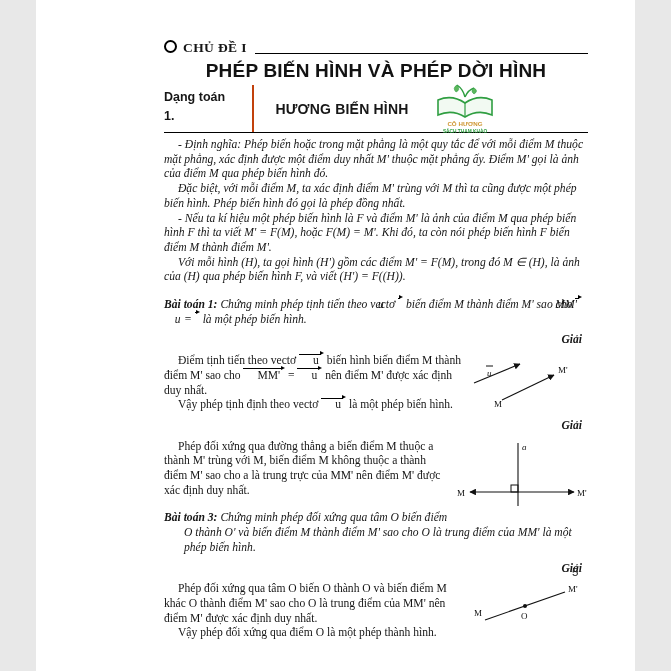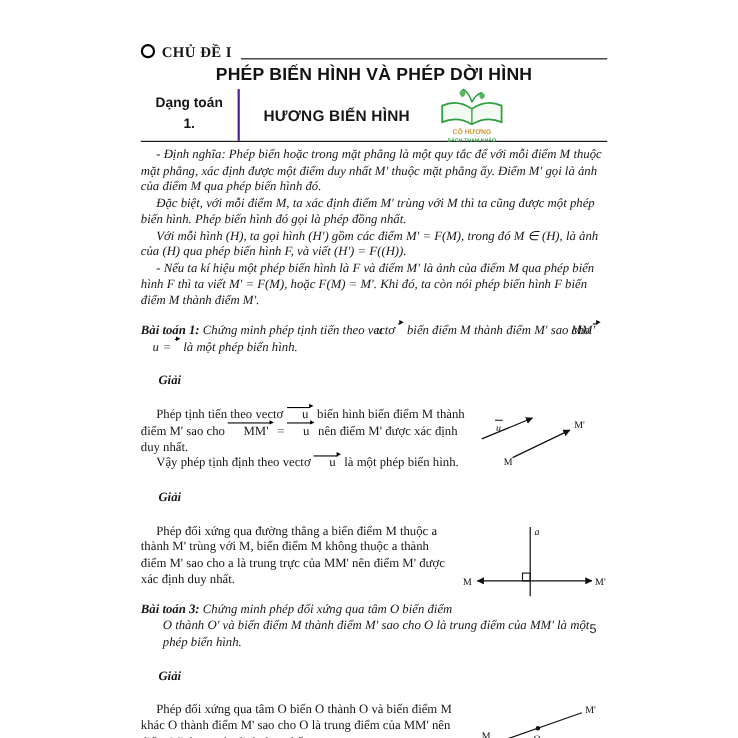--- a/index.html
+++ b/index.html
@@ -1,55 +1,55 @@
 <!DOCTYPE html>
 <html><head>
 <meta charset="utf-8">
 <style>
   html,body{margin:0;padding:0;background:#e8e8e8;}
   .page{
-    width:671px;height:671px;background:#ffffff;position:relative;
+    width:599px;height:671px;background:#ffffff;position:relative;
     font-family:"Liberation Serif",serif;color:#161616;overflow:hidden;
     margin:0 auto;
   }
   .content{position:absolute;left:128px;top:40px;width:424px;}
 
   
   .chapter-row{display:flex;align-items:flex-end;}
   .chapter-bullet{
     width:9px;height:9px;border:2px solid #000;border-radius:50%;
     margin:0 6px 3px 0;flex:0 0 auto;
   }
   .chapter-label{font-weight:bold;font-size:13.5px;letter-spacing:.4px;white-space:nowrap;}
   .chapter-rule{flex:1;border-bottom:1.7px solid #000;margin:0 0 2px 8px;}
 
   .main-title{
     font-family:"Liberation Sans",sans-serif;font-weight:bold;
-    font-size:16px;text-align:center;letter-spacing:.2px;margin-top:4px;
+    font-size:19px;text-align:center;letter-spacing:.2px;margin-top:4px;
     color:#121212;
   }
 
   .dang-box{display:flex;position:relative;margin-top:3px;border-bottom:1.7px solid #000;height:47px;}
   .dang-left{
-    width:88px;flex:0 0 auto;text-align:center;border-right:2px solid #4c1d95;
+    width:88px;flex:0 0 auto;border-right:2px solid #c2410c;
     font-family:"Liberation Sans",sans-serif;font-weight:bold;font-size:12.5px;
     line-height:1.55;padding-top:3px;
   }
   .dang-mid{
     width:176px;display:flex;align-items:center;justify-content:center;
     font-family:"Liberation Sans",sans-serif;font-weight:bold;font-size:14px;
     letter-spacing:.2px;
   }
   .logo{position:absolute;left:266px;top:-3px;width:70px;height:54px;}
 
   
   .body{margin-top:5px;font-size:11.6px;line-height:14.7px;}
   .def p{font-style:italic;text-indent:14px;margin:0;}
   .statement{padding-left:20px;text-indent:-20px;margin:13px 0 0 0;font-style:italic;}
-  .giai{text-align:left;font-weight:bold;font-style:italic;margin:16px;}
+  .giai{text-align:right;font-weight:bold;font-style:italic;margin:6px;}
   .sol{text-indent:14px;margin:0;}
   .seg-b{font-weight:bold;}
   .seg-v{display:inline-block;position:relative;margin-right:4px;padding-right:1px;}
   .seg-v::before{content:"";position:absolute;left:0;right:-1px;top:-.5px;border-top:1px solid #000;}
   .seg-v::after{
     content:"";position:absolute;right:-4px;top:-3px;width:0;height:0;
     border-left:4px solid #000;border-top:2.5px solid transparent;border-bottom:2.5px solid transparent;
   }
 
   .fig{float:right;margin:0 0 2px 8px;}
@@ -92,43 +92,43 @@
           <text x="35" y="51" text-anchor="middle" style="font-family:'Liberation Sans',sans-serif;font-size:4.8px;font-weight:bold;fill:#2f9e41;">SÁCH THAM KHẢO</text>
         </svg>
       </div>
     </div>
 
     <div class="body">
 
       <div class="def">
         <p><span>- Định nghĩa: Phép biến hoặc trong mặt phẳng là một quy tắc để với mỗi điểm M thuộc mặt phẳng, xác định được một điểm duy nhất M' thuộc mặt phẳng ấy. Điểm M' gọi là ảnh của điểm M qua phép biến hình đó.</span></p>
         <p><span>Đặc biệt, với mỗi điểm M, ta xác định điểm M' trùng với M thì ta cũng được một phép biến hình. Phép biến hình đó gọi là phép đồng nhất.</span></p>
+        <p><span>- Nếu ta kí hiệu một phép biến hình là F và điểm M' là ảnh của điểm M qua phép biến hình F thì ta viết M' = F(M), hoặc F(M) = M'. Khi đó, ta còn nói phép biến hình F biến điểm M thành điểm M'.</span></p>
         <p><span>Với mỗi hình (H), ta gọi hình (H') gồm các điểm M' = F(M), trong đó M ∈ (H), là ảnh của (H) qua phép biến hình F, và viết (H') = F((H)).</span></p>
-        <p><span>- Nếu ta kí hiệu một phép biến hình là F và điểm M' là ảnh của điểm M qua phép biến hình F thì ta viết M' = F(M), hoặc F(M) = M'. Khi đó, ta còn nói phép biến hình F biến điểm M thành điểm M'.</span></p>
       </div>
 
       <div>
         <p class="statement"><span class="seg-b">Bài toán 1: </span><span>Chứng minh phép tịnh tiến theo vectơ </span><span class="seg-v">u</span><span> biến điểm M thành điểm M' sao cho </span><span class="seg-v">MM'</span><span> = </span><span class="seg-v">u</span><span> là một phép biến hình.</span></p>
         <p class="giai">Giải</p>
         <span class="fig">
           <svg width="118" height="54" viewBox="0 0 118 54">
             <defs>
               <marker id="ah1" viewBox="0 0 10 10" refX="9" refY="5" markerWidth="6" markerHeight="6" orient="auto">
                 <path d="M0 0 L10 5 L0 10 Z" fill="#111"></path>
               </marker>
             </defs>
             <line x1="4" y1="29" x2="50" y2="10" stroke="#111" stroke-width="1.1" marker-end="url(#ah1)"></line>
             <line x1="16" y1="12" x2="23" y2="12" stroke="#111" stroke-width="1"></line>
             <text x="17" y="22" font-style="italic">u</text>
             <line x1="32" y1="46" x2="84" y2="21" stroke="#111" stroke-width="1.1" marker-end="url(#ah1)"></line>
             <text x="24" y="53">M</text>
             <text x="88" y="19">M'</text>
           </svg>
         </span>
-        <p class="sol"><span>Phép tịnh tiến theo vectơ </span><span class="seg-v">u</span><span> biến hình biến điểm M thành điểm M' sao cho </span><span class="seg-v">MM'</span><span> = </span><span class="seg-v">u</span><span> nên điểm M' được xác định duy nhất.</span></p>
+        <p class="sol"><span>Điểm tịnh tiến theo vectơ </span><span class="seg-v">u</span><span> biến hình biến điểm M thành điểm M' sao cho </span><span class="seg-v">MM'</span><span> = </span><span class="seg-v">u</span><span> nên điểm M' được xác định duy nhất.</span></p>
         <p class="sol"><span>Vậy phép tịnh định theo vectơ </span><span class="seg-v">u</span><span> là một phép biến hình.</span></p>
       </div>
 
       <div>
         <p class="giai">Giải</p>
         <span class="fig">
           <svg width="132" height="70" viewBox="0 0 132 70">
             <defs>
               <marker id="ah2" viewBox="0 0 10 10" refX="9" refY="5" markerWidth="6" markerHeight="6" orient="auto">
                 <path d="M0 0 L10 5 L0 10 Z" fill="#111"></path>

